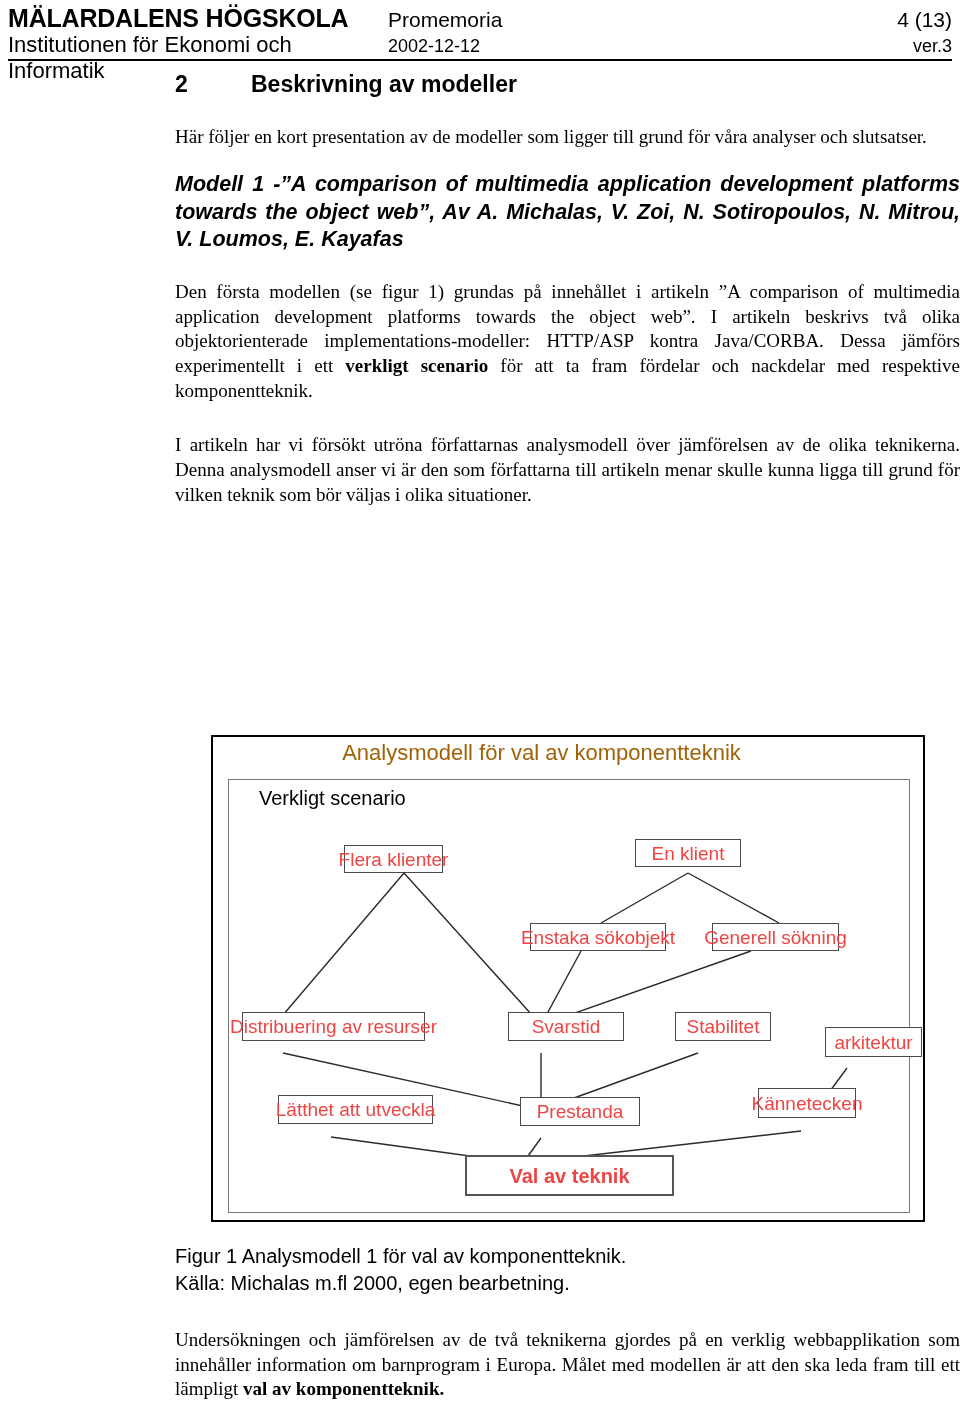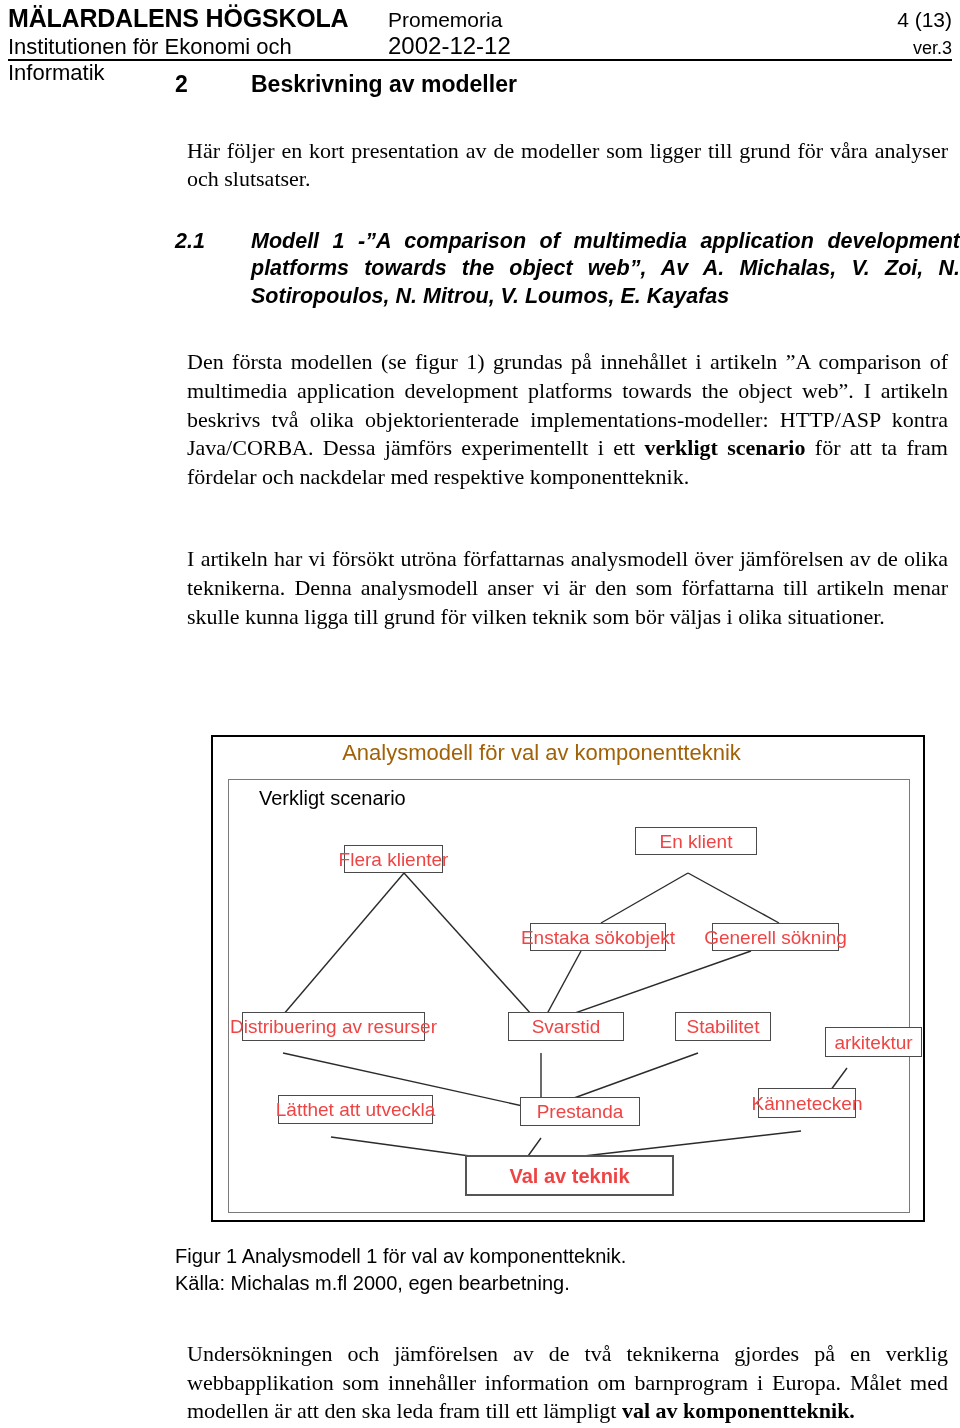--- a/index.html
+++ b/index.html
@@ -42,21 +42,21 @@
   }
   .hdr-left-2 {
     font-size: 22px;
     width: 380px;
   }
   .hdr-mid-1 {
     font-size: 21px;
     flex: 1;
   }
   .hdr-mid-2 {
-    font-size: 24px;
+    font-size: 18px;
     flex: 1;
   }
   .hdr-right-1 {
     font-size: 21px;
     text-align: center;
     white-space: nowrap;
   }
   .hdr-right-2 {
     font-size: 18px;
     text-align: center;
@@ -101,23 +101,23 @@
     line-height: 1.28;
   }
   h3.sub-heading .num { width: 76px; flex: none; }
   h3.sub-heading .sub-body {
     flex: 1;
     text-align: justify;
     text-justify: inter-word;
   }
 
   p.body-text {
-    margin: 12px;
+    margin: 0;
     padding: 0;
-    font-size: 22px;
+    font-size: 19px;
     line-height: 1.30;
     text-align: justify;
     text-justify: inter-word;
   }
   p.body-text b { font-weight: bold; }
   .sp-22 { height: 22px; }
   .sp-26 { height: 26px; }
   .sp-30 { height: 30px; }
 
   
@@ -236,21 +236,20 @@
     <span>Beskrivning av modeller</span>
   </h2>
 
   <div class="sp-26"></div>
 
   <p class="body-text">Här följer en kort presentation av de modeller som ligger till grund för våra analyser och slutsatser.</p>
 
   <div class="sp-22"></div>
 
   <h3 class="sub-heading">
-    <span class="num">2.1</span>
     <span class="sub-body">Modell 1 -”A comparison of multimedia application development platforms towards the object web”, Av A. Michalas, V. Zoi, N. Sotiropoulos, N. Mitrou, V. Loumos, E. Kayafas</span>
   </h3>
 
   <div class="sp-26"></div>
 
   <p class="body-text"><span>Den första modellen (se figur 1) grundas på innehållet i artikeln ”A comparison of multimedia application development platforms towards the object web”. I artikeln beskrivs två olika objektorienterade implementations-modeller: HTTP/ASP kontra Java/CORBA. Dessa jämförs experimentellt i ett </span><b>verkligt scenario</b><span> för att ta fram fördelar och nackdelar med respektive komponentteknik.</span></p>
 
   <div class="sp-30"></div>
 
   <p class="body-text">I artikeln har vi försökt utröna författarnas analysmodell över jämförelsen av de olika teknikerna. Denna analysmodell anser vi är den som författarna till artikeln menar skulle kunna ligga till grund för vilken teknik som bör väljas i olika situationer.</p>
@@ -290,21 +289,21 @@
 
       <line x1="120" y1="402" x2="310" y2="428"></line>
 
       <line x1="330" y1="403" x2="312" y2="428"></line>
 
       <line x1="590" y1="396" x2="312" y2="428"></line>
     </g>
   </svg>
 
   <div class="node" style="left:133px; top:110px; width:99px; height:28px;">Flera klienter</div>
-  <div class="node" style="left:424px; top:92px; width:122px; height:28px;text-align:right;">En klient</div>
+  <div class="node" style="left:424px; top:104px; width:106px; height:28px;text-align:right;">En klient</div>
 
   <div class="node" style="left:319px; top:188px; width:136px; height:28px;">Enstaka sökobjekt</div>
   <div class="node" style="left:501px; top:188px; width:127px; height:28px;">Generell sökning</div>
 
   <div class="node" style="left:31px; top:277px; width:183px; height:29px;">Distribuering av resurser</div>
   <div class="node" style="left:297px; top:277px; width:116px; height:29px;">Svarstid</div>
   <div class="node" style="left:464px; top:277px; width:96px; height:29px;">Stabilitet</div>
   <div class="node" style="left:614px; top:292px; width:97px; height:30px;">arkitektur</div>
 
   <div class="node" style="left:67px; top:360px; width:155px; height:29px;">Lätthet att utveckla</div>

